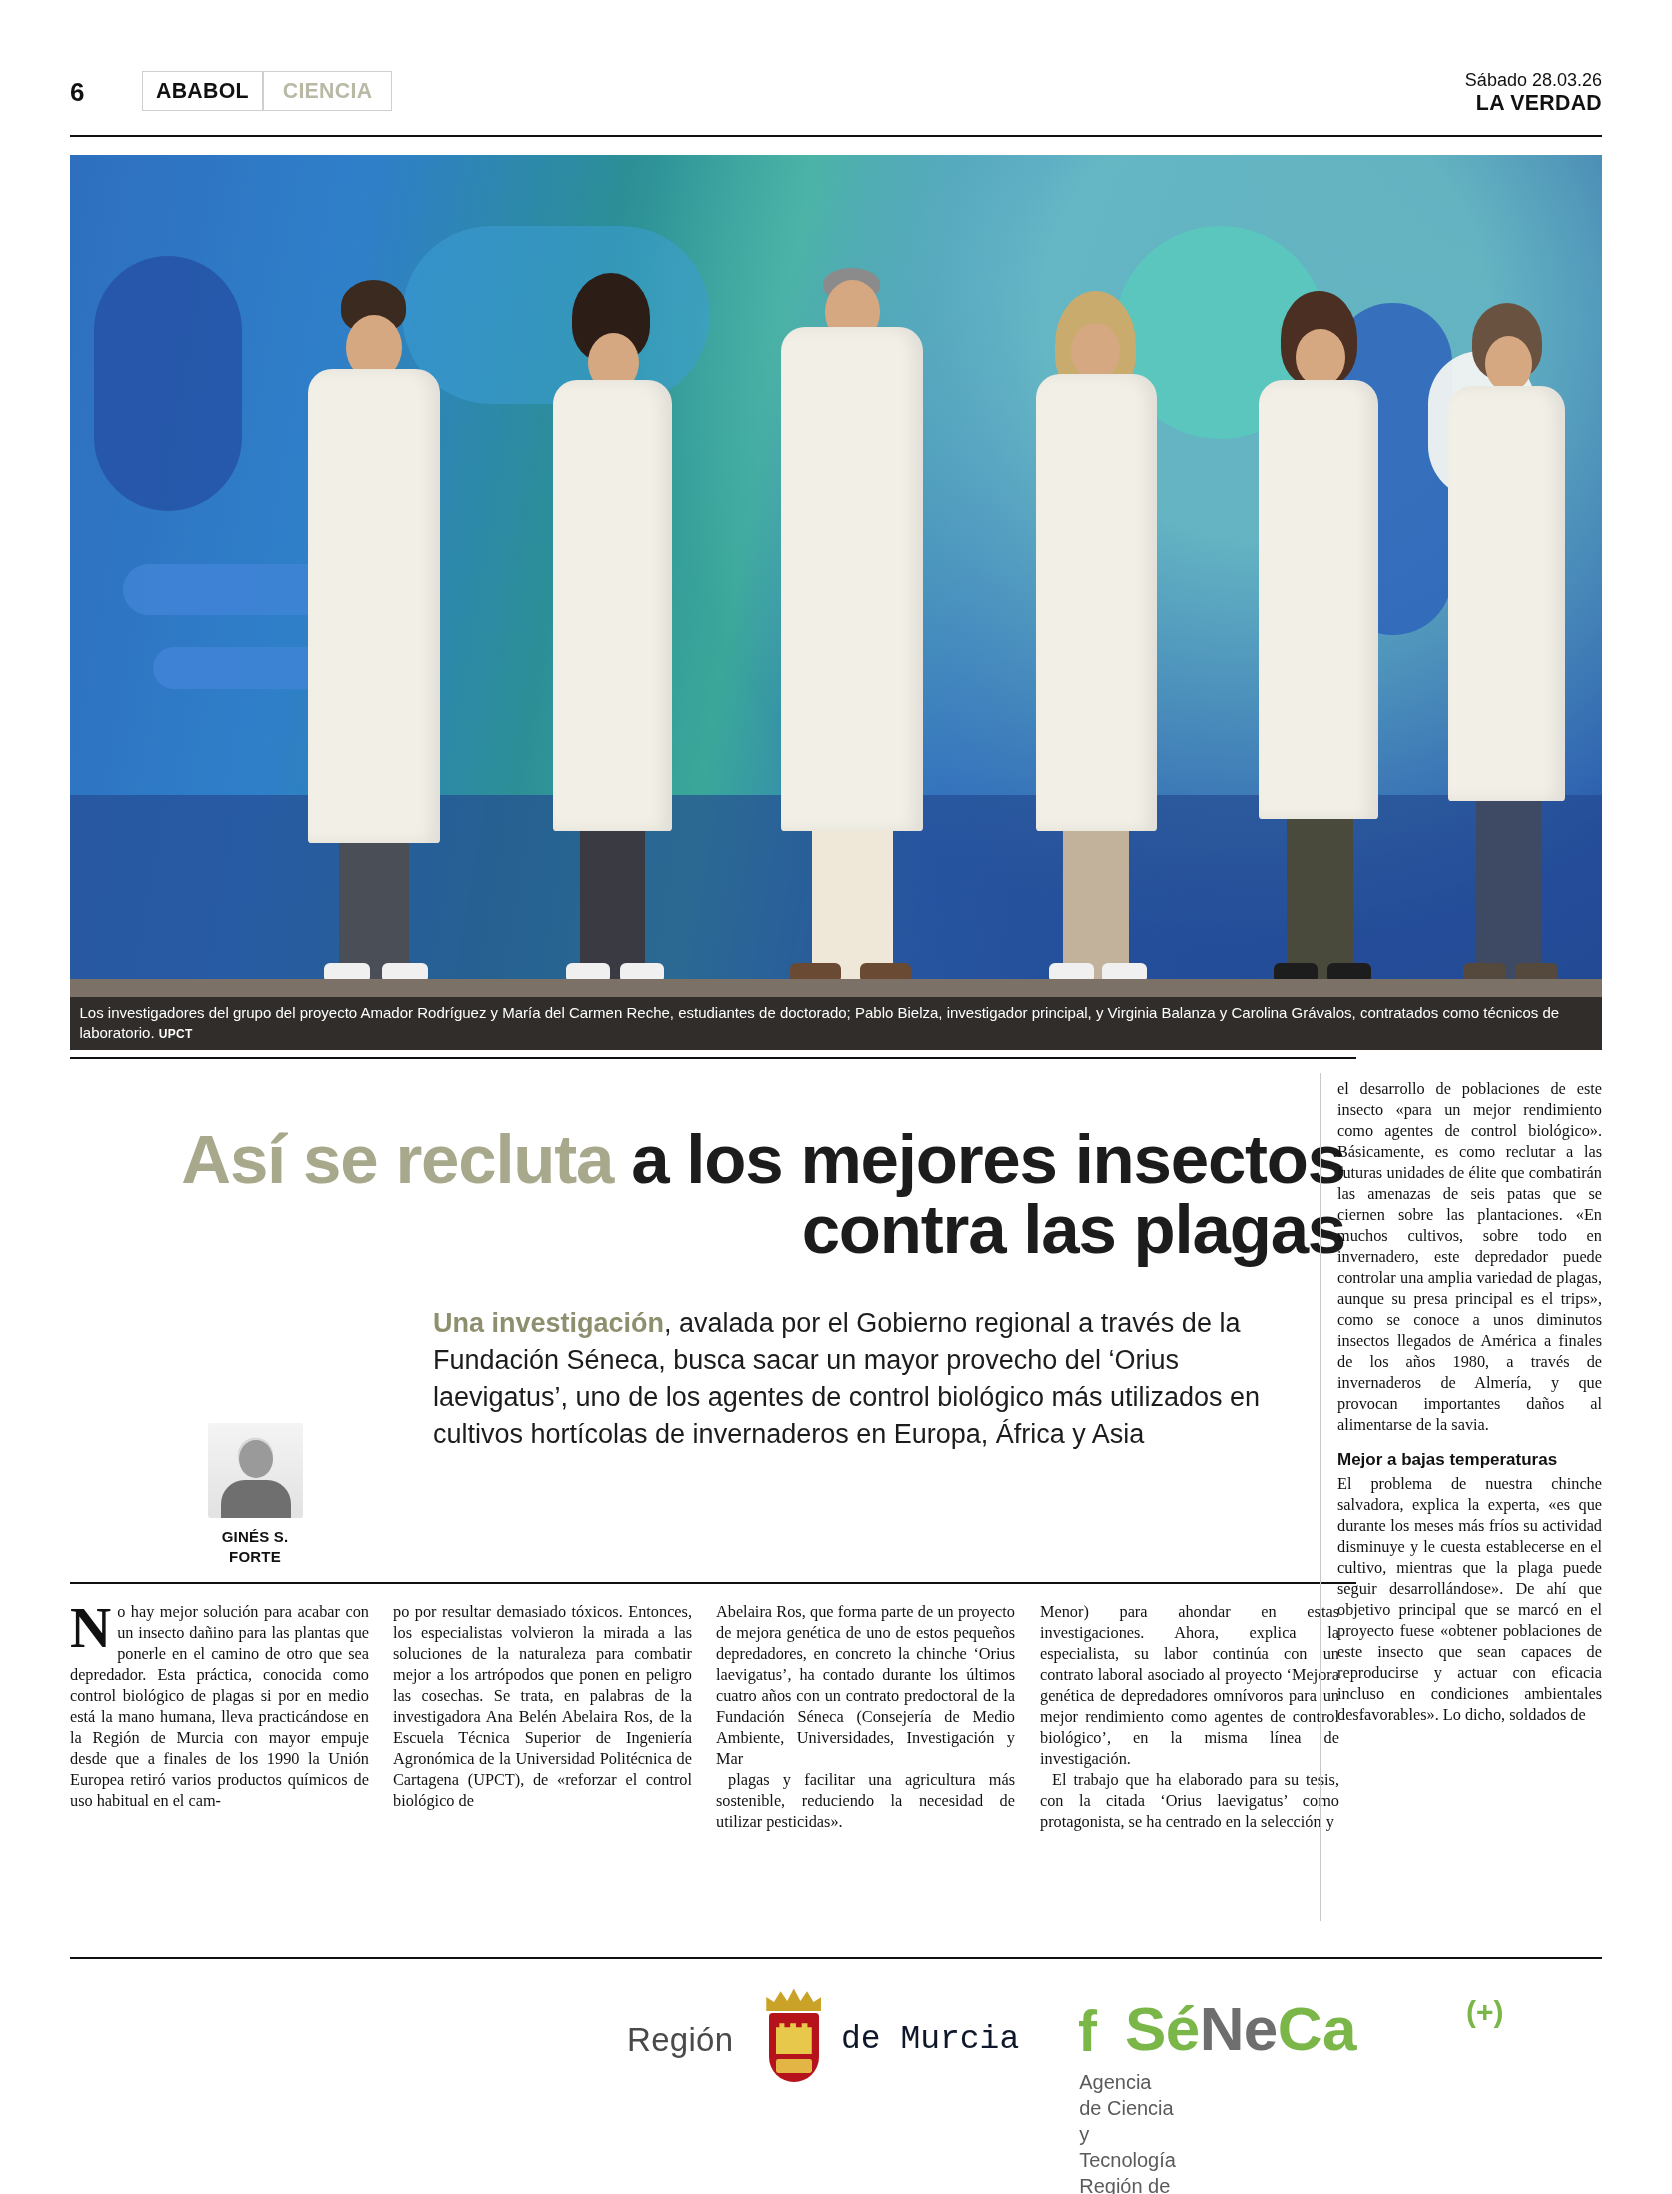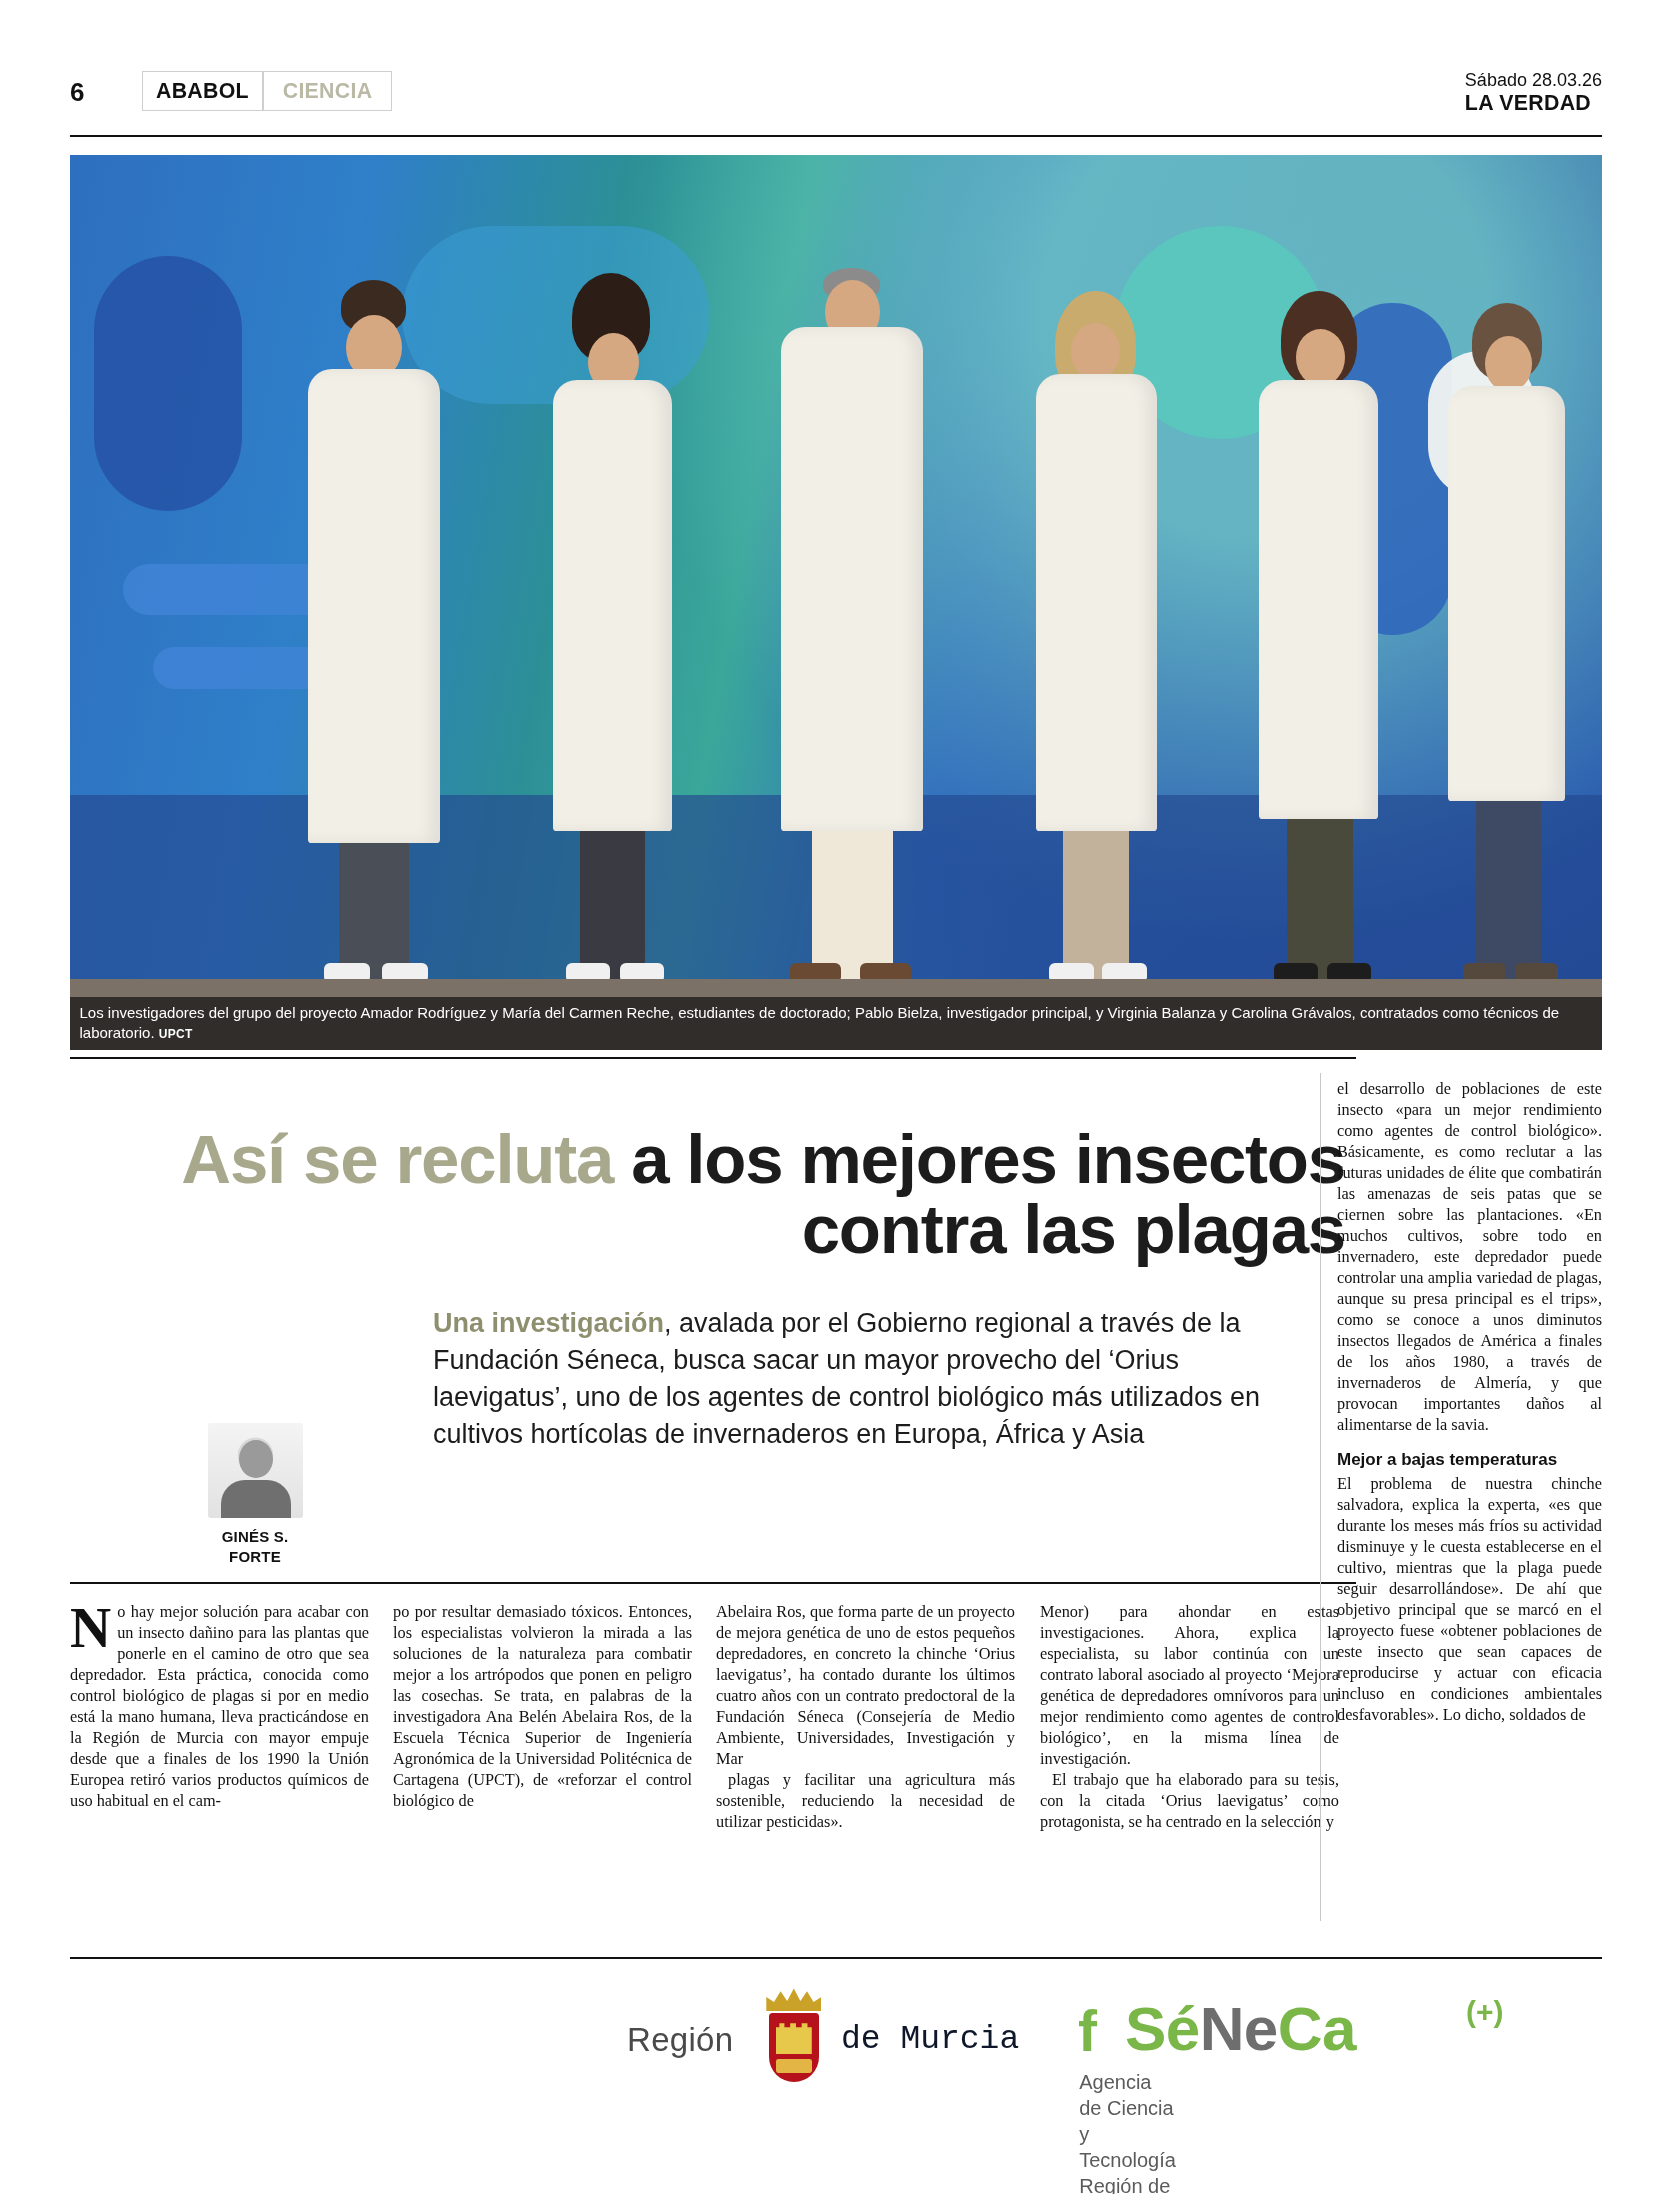--- a/index.html
+++ b/index.html
@@ -69,20 +69,21 @@
     font-weight: bold;
     font-size: 21.3px;
     letter-spacing: 0.3px;
     padding: 0 19px;
     color: #b9b9a6;
   }
   .head-right {
     position: absolute;
     right: 0;
     top: -2.4px;
+    text-align: right;
   }
   .head-date {
     font-family: "Liberation Sans", sans-serif;
     font-size: 18px;
     color: #111;
     line-height: 22.5px;
   }
   .head-brand {
     font-family: "Liberation Sans", sans-serif;
     font-weight: bold;

